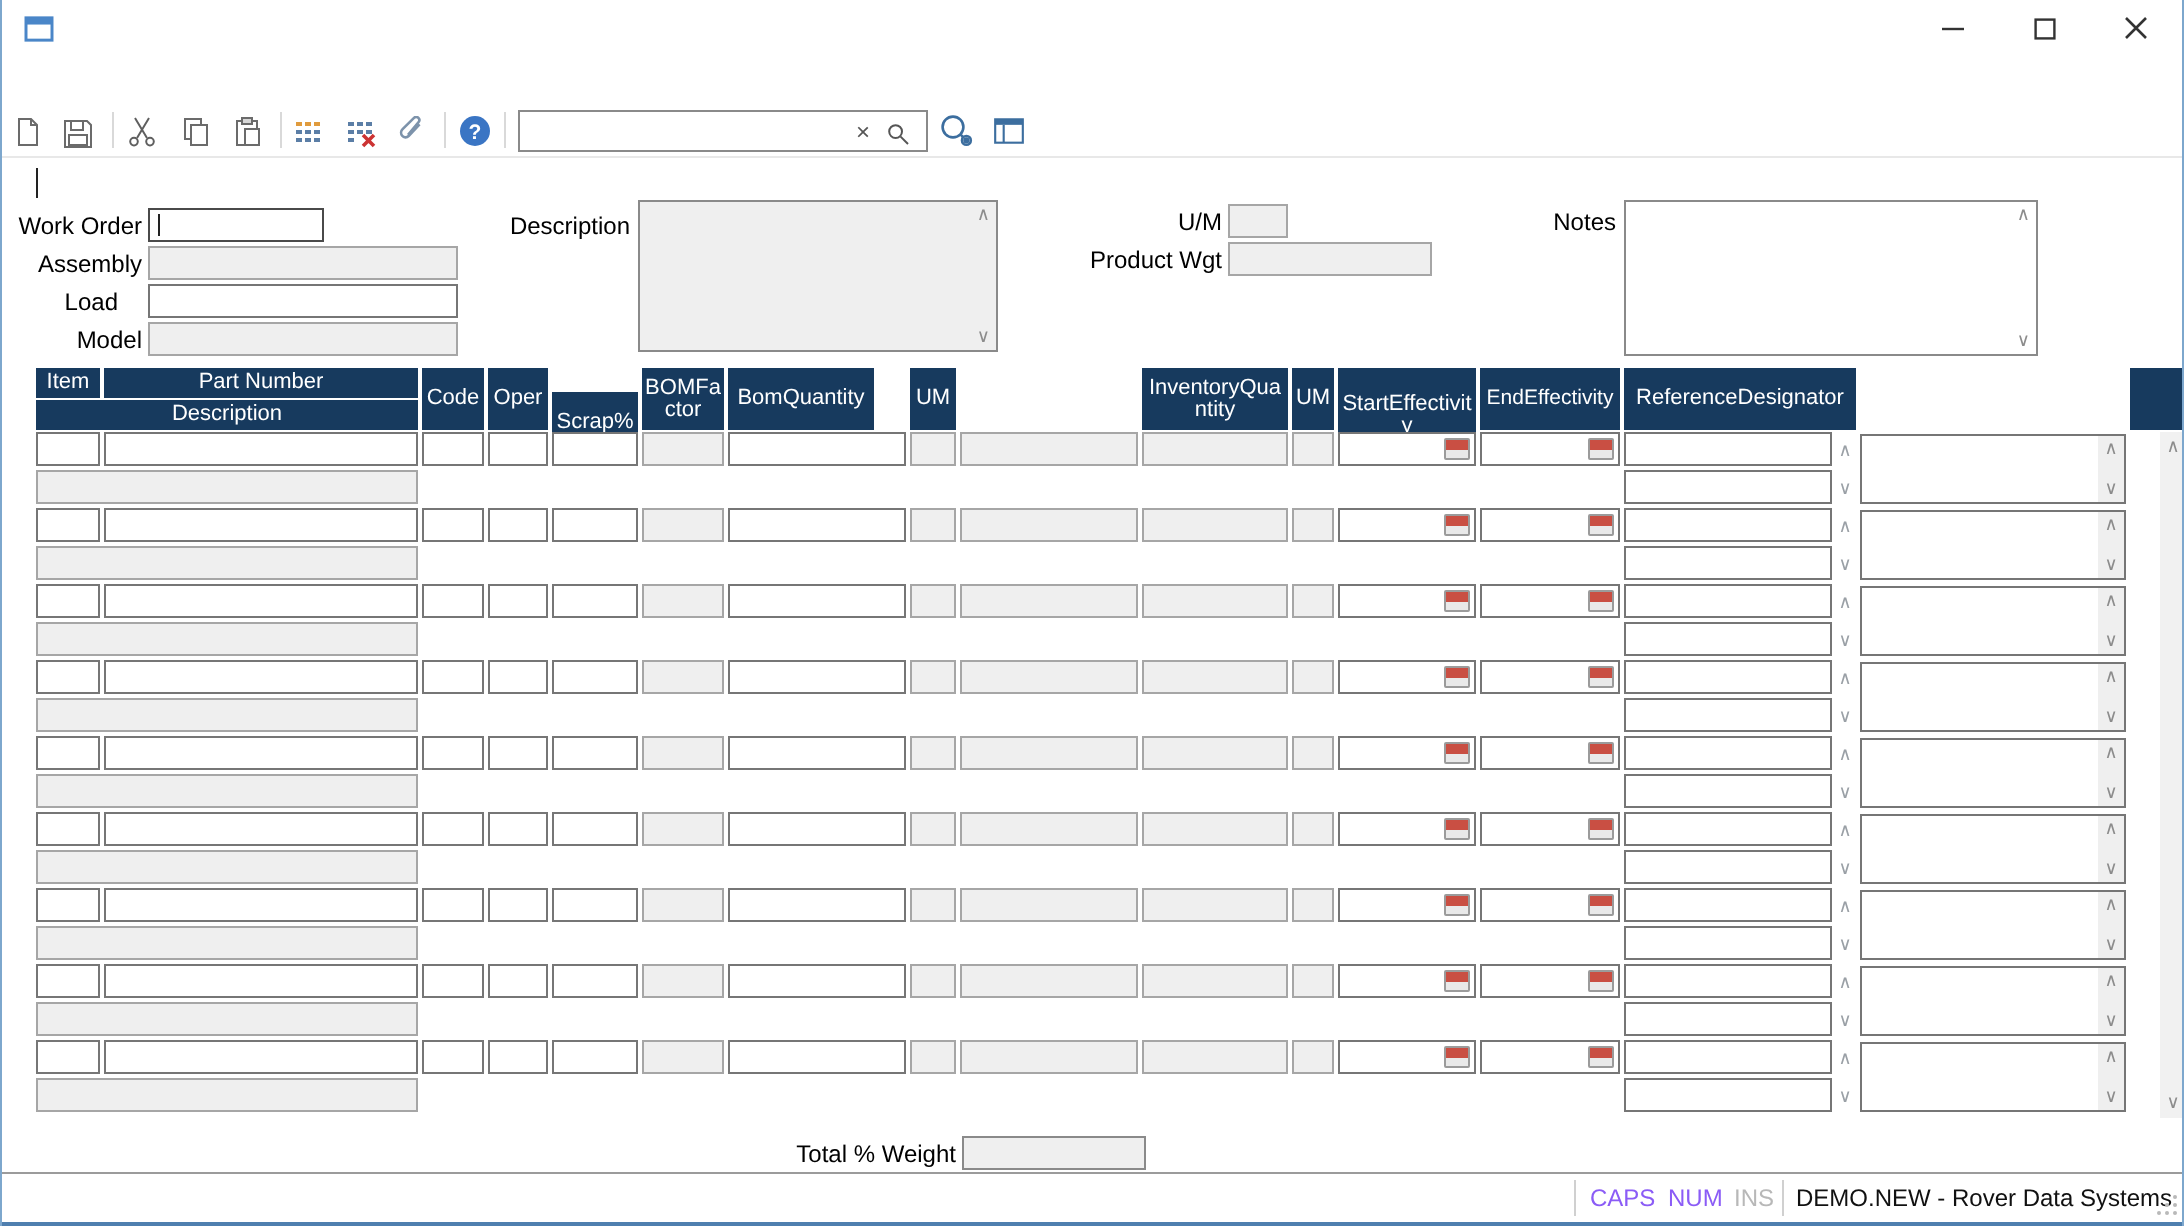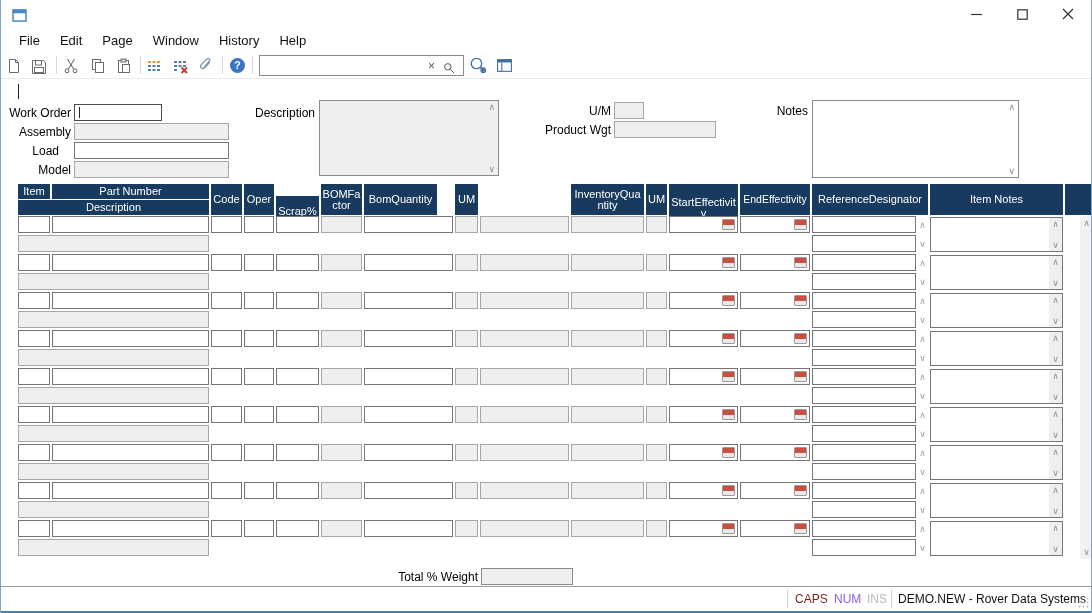--- a/index.html
+++ b/index.html
@@ -89,28 +89,20 @@
           </svg>
       </div>
       <div class="win-btn">
         <svg width="12" height="12" viewBox="0 0 12 12">
             <path d="M1 1l10 10M11 1L1 11" stroke="#333" stroke-width="1.3"></path>
           </svg>
       </div>
     </div>
   </div>
 
-  <div class="menubar">
-    <span class="menu-item">File</span>
-    <span class="menu-item">Edit</span>
-    <span class="menu-item">Page</span>
-    <span class="menu-item">Window</span>
-    <span class="menu-item">History</span>
-    <span class="menu-item">Help</span>
-  </div>
 
   <div class="toolbar">
     <span class="tbtn" style="left:2px">
       <svg width="16" height="16" viewBox="0 0 16 16">
           <path d="M3.5 1.5h6l3 3v10h-9z" fill="#fff" stroke="#6b6b6b"></path>
           <path d="M9.5 1.5v3h3" fill="none" stroke="#6b6b6b"></path>
         </svg>
     </span>
     <span class="tbtn" style="left:27px">
       <svg width="16" height="16" viewBox="0 0 16 16">
@@ -253,21 +245,20 @@
     <div class="hcell" style="left:243px;top:0;width:30px;height:31px">Oper</div>
     <div class="hcell" style="left:275px;top:12px;width:43px;height:31px">Scrap%</div>
     <div class="hcell wrap" style="left:320px;top:0;width:41px;height:31px">BOMFactor</div>
     <div class="hcell" style="left:363px;top:0;width:73px;height:31px">BomQuantity</div>
     <div class="hcell" style="left:454px;top:0;width:23px;height:31px">UM</div>
     <div class="hcell wrap" style="left:570px;top:0;width:73px;height:31px">InventoryQuantity</div>
     <div class="hcell" style="left:645px;top:0;width:21px;height:31px">UM</div>
     <div class="hcell wrap" style="left:668px;top:0;width:69px;height:48px">StartEffectivity</div>
     <div class="hcell" style="left:739px;top:0;width:70px;height:31px;font-size:10.5px">EndEffectivity</div>
     <div class="hcell" style="left:811px;top:0;width:116px;height:31px">ReferenceDesignator</div>
-    <div class="hcell" style="left:929px;top:0;width:133px;height:31px">Item Notes</div>
     <div class="hcell" style="left:1064px;top:0;width:28px;height:31px"></div>
   </div>
 
   <div class="gbody" id="grid-body">
   <div class="rowgroup" style="top: 0px;">
     <div class="cell" style="left:17px;width:32px"></div>
     <div class="cell" style="left:51px;width:157px"></div>
     <div class="cell" style="left:210px;width:31px"></div>
     <div class="cell" style="left:243px;width:30px"></div>
     <div class="cell" style="left:275px;width:43px"></div>
@@ -549,21 +540,21 @@
     <span class="up">∧</span>
     <span class="dn">∨</span>
   </div>
 
   <div class="total-label">Total % Weight</div>
   <div class="total-input"><span></span></div>
 
   <div class="status-sep-line"></div>
   <div class="statusbar">
     <span class="st-sep" style="left:786px"></span>
-    <span class="st" style="left:794px;color:#7f1d1d">CAPS</span>
+    <span class="st" style="left:794px;color:#8b5cf6">CAPS</span>
     <span class="st" style="left:833px;color:#8b5cf6">NUM</span>
     <span class="st" style="left:866px;color:#b8b8b8">INS</span>
     <span class="st-sep" style="left:890px"></span>
     <span class="st" style="left:897px;color:#111">DEMO.NEW - Rover Data Systems</span>
     <span class="grip">
       <svg width="11" height="11" viewBox="0 0 11 11">
           <g fill="#b9b9b9">
             <circle cx="9.5" cy="1.5" r="1"></circle>
             <circle cx="9.5" cy="5.5" r="1"></circle>
             <circle cx="9.5" cy="9.5" r="1"></circle>

